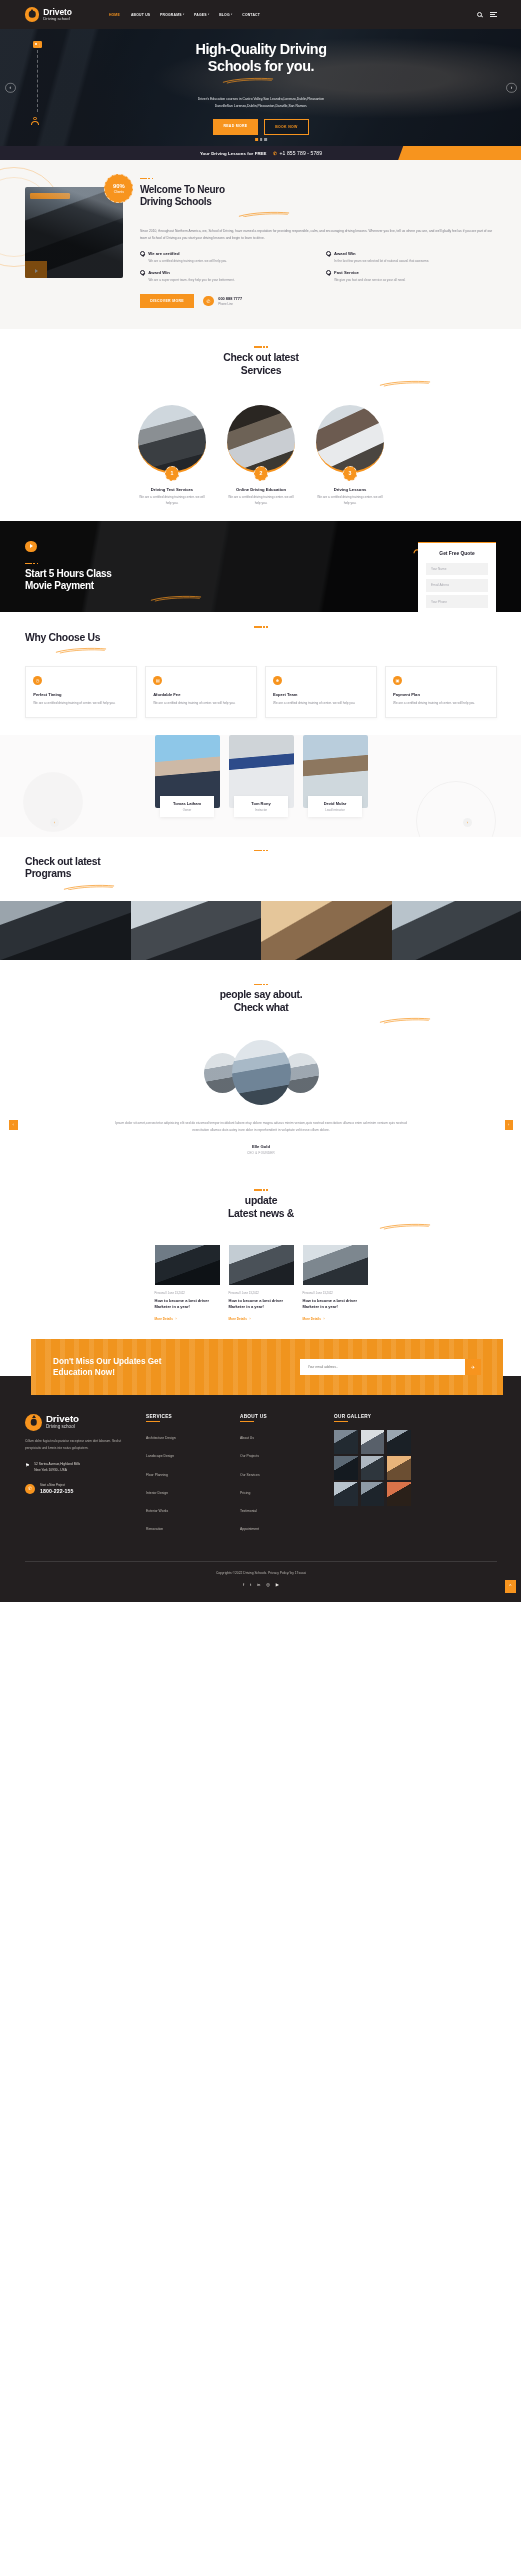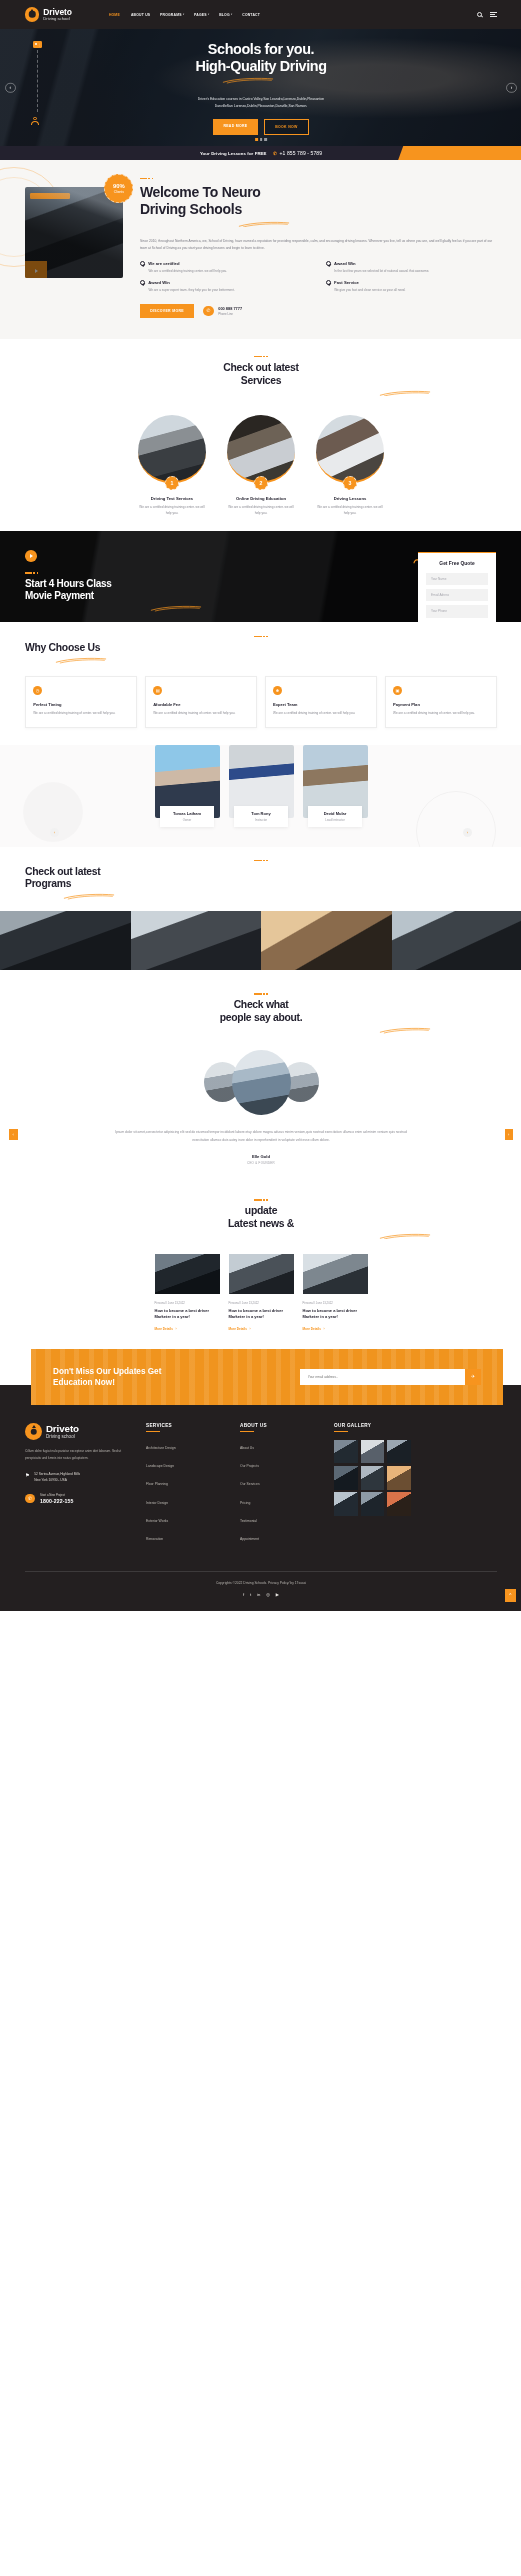--- a/index.html
+++ b/index.html
@@ -138,21 +138,21 @@
   .badge90 {
     position:absolute; right:-10.4px; top:-3.9px; width:29px; height:29px; border-radius:50%;
     background:#f7941e; color:#fff; display:flex; flex-direction:column; align-items:center;
     justify-content:center; z-index:5; border:0.7px dashed rgba(255,255,255,.6);
   }
   .badge90 b { font-size:5.9px; } .badge90 s { font-size:3.3px; text-decoration:none; margin-top:0.7px; }
   .ab-right { flex:1; padding-left:5.2px; }
   .kicker { display:flex; gap:1.3px; align-items:center; margin-bottom:4.6px; }
   .kicker i { display:block; height:1.3px; background:#f7941e; }
   .kicker i:nth-child(1){ width:7.2px; } .kicker i:nth-child(2){ width:2px; } .kicker i:nth-child(3){ width:1.3px; }
-  .h2 { font-size:14px; line-height:1.22; font-weight:bold; letter-spacing:-0.3px; color:#23212e; }
+  .h2 { font-size:10px; line-height:1.22; font-weight:bold; letter-spacing:-0.3px; color:#23212e; }
   .about-p { color:#7b7b84; font-size:3.3px; line-height:2.15; margin-top:8.5px; }
   .feat-grid { display:grid; grid-template-columns:1fr 1fr; gap:5.9px 14.4px; margin-top:9px; }
   .feat h4 { font-size:4.2px; font-weight:bold; display:flex; align-items:center; gap:3.3px; }
   .chk { width:5.2px;height:5.2px;border-radius:50%;border:0.7px solid #23212e; position:relative; flex:none;}
   .chk:after{ content:""; position:absolute; left:1.3px; top:2px; width:2px;height:1px;
     border-left:0.7px solid #23212e;border-bottom:0.7px solid #23212e; transform:rotate(-45deg); }
   .feat p { color:#8a8a92; font-size:3.1px; line-height:2.0; margin-top:2px; padding-left:8.5px; }
   .ab-cta { display:flex; align-items:center; gap:9px; margin-top:10.4px; }
   .phone-circ { width:10.4px;height:10.4px;border-radius:50%;background:#f7941e; color:#fff;
     display:flex;align-items:center;justify-content:center;font-size:4.6px; }
@@ -380,22 +380,22 @@
     <div class="hero-icn"></div>
     <div class="hero-dots"></div>
     <div class="hero-person">
         <div class="hd"></div>
         <div class="bd"></div>
       </div>
     <div class="arr l">‹</div>
     <div class="arr r">›</div>
     <div class="hero-in">
       <h1>
+        <span>High-Quality Driving</span>
         <span>Schools for you.</span>
-        <span>High-Quality Driving</span>
       </h1>
       <svg class="swoosh c" viewBox="0 0 80 10">
         <path d="M2 8 C22 2,58 1,78 3" stroke="#f7941e" stroke-width="1.1" fill="none" stroke-linecap="round"></path>
         <path d="M8 9.2 C26 4.5,58 3.4,76 5" stroke="#f7941e" stroke-width="1" fill="none" stroke-linecap="round"></path>
       </svg>
       <div class="hero-p">
         <div>Driver's Education courses in Castro Valley,San Leandro,Lorenzo,Dublin,Pleasanton</div>
         <div>DanvilleSan Lorenzo,Dublin,Pleasanton,Danville,San Ramon.</div>
       </div>
       <div class="hero-btns">
@@ -537,21 +537,21 @@
     <div class="promo-in">
       <div class="promo-play">
           <i></i>
         </div>
       <div class="kicker">
           <i></i>
           <i></i>
           <i></i>
         </div>
       <h2>
-        <span style="display:block">Start 4 Hours Class</span>
+        <span style="display:block">Start 5 Hours Class</span>
         <span style="display:block">Movie Payment</span>
       </h2>
       <svg class="swoosh" style="margin-left:125px;margin-top:1.3px" viewBox="0 0 80 10">
         <path d="M2 8 C22 2,58 1,78 3" stroke="#f7941e" stroke-width="1.1" fill="none" stroke-linecap="round"></path>
         <path d="M8 9.2 C26 4.5,58 3.4,76 5" stroke="#f7941e" stroke-width="1" fill="none" stroke-linecap="round"></path>
       </svg>
     </div>
     <div class="quote">
       <h3>Get Free Quote</h3>
       <div class="qi">Your Name</div>
@@ -660,22 +660,22 @@
 
   <div class="testi">
     <div class="sec">
       <div class="sec-head">
         <div class="kicker">
             <i></i>
             <i></i>
             <i></i>
           </div>
         <h2 class="h2">
+          <span style="display:block">people say about.</span>
           <span style="display:block">Check what</span>
-          <span style="display:block">people say about.</span>
         </h2>
         <svg class="swoosh" style="margin-left:287px" viewBox="0 0 80 10">
           <path d="M2 8 C22 2,58 1,78 3" stroke="#f7941e" stroke-width="1.1" fill="none" stroke-linecap="round"></path>
           <path d="M8 9.2 C26 4.5,58 3.4,76 5" stroke="#f7941e" stroke-width="1" fill="none" stroke-linecap="round"></path>
         </svg>
       </div>
       <div class="testi-imgs">
         <div class="ti sm"></div>
         <div class="ti lg"></div>
         <div class="ti sm"></div>

